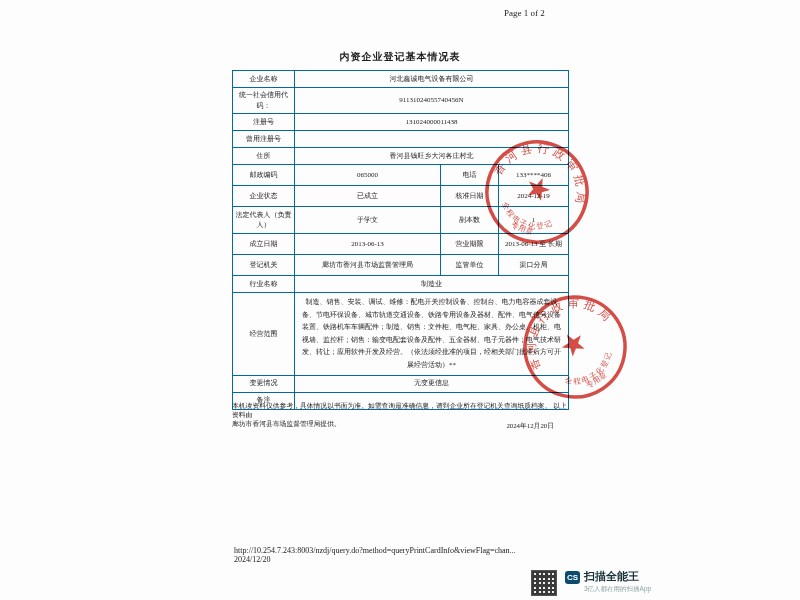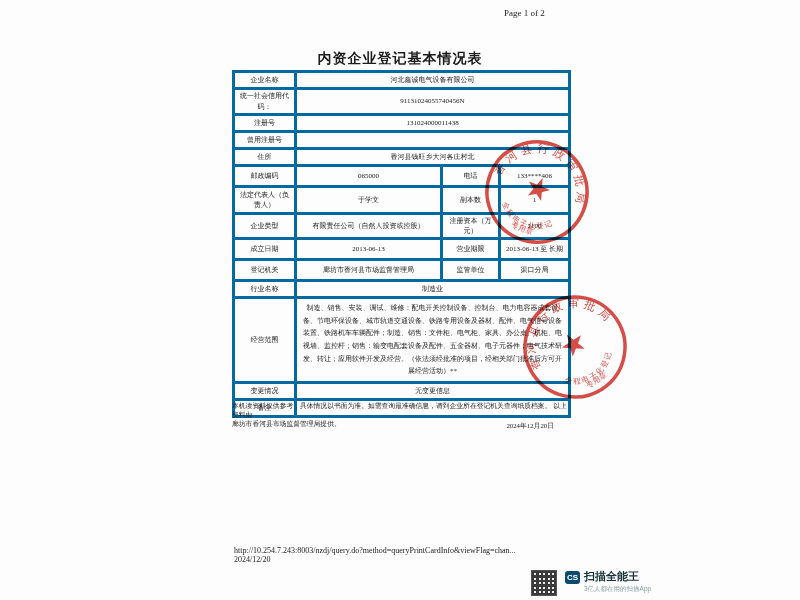--- a/index.html
+++ b/index.html
@@ -1,23 +1,23 @@
 <!DOCTYPE html>
 <html><head>
 <meta charset="utf-8">
 <style>
   html,body{margin:0;padding:0;background:#fdfdfd;}
   .canvas{position:relative;width:800px;height:600px;background:#fdfdfd;overflow:hidden;
           font-family:"Liberation Serif","DejaVu Serif",serif;color:#1c1c1c;}
   .page-indicator{position:absolute;left:504px;top:8px;font-size:9px;color:#222;}
   .doc-title{position:absolute;left:232px;top:50px;width:336px;text-align:center;
-             font-size:14px;font-weight:bold;letter-spacing:1px;}
+             font-size:10px;font-weight:bold;letter-spacing:1px;}
   .info-table{position:absolute;left:232px;top:70px;width:336px;border-collapse:collapse;
               table-layout:fixed;font-size:7px;}
-  .info-table td{border:3px solid #0369a1;padding:1px 4px;vertical-align:middle;
+  .info-table td{border:1px solid #0369a1;padding:1px 4px;vertical-align:middle;
                  overflow:hidden;line-height:1.45;}
   .info-table td.lbl{text-align:center;padding:1px 2px;}
   .info-table td.val{text-align:center;}
   .info-table td.scope{line-height:1.8;padding:3px 5px;}
   .r17{height:17px;}.r21{height:21px;}.r26{height:26px;}.r27{height:27px;}.r68{height:68px;}
   .footnote{position:absolute;left:232px;top:401px;width:336px;font-size:6.8px;
             line-height:1.35;color:#222;}
   .footer-date{position:absolute;left:232px;top:421px;width:336px;text-align:right;
                padding-right:14px;font-size:6.8px;box-sizing:border-box;}
   .url-line{position:absolute;left:234px;top:546px;width:334px;display:flex;
@@ -77,31 +77,31 @@
     <tr class="r17">
       <td class="lbl">住所</td>
       <td class="val" colspan="3">香河县钱旺乡大河各庄村北</td>
     </tr>
     <tr class="r21">
       <td class="lbl">邮政编码</td>
       <td class="val">065000</td>
       <td class="lbl">电话</td>
       <td class="val">133****406</td>
     </tr>
+    <tr class="r21">
+      <td class="lbl">企业状态</td>
+      <td class="val">已成立</td>
+      <td class="lbl">核准日期</td>
+      <td class="val">2024-12-19</td>
+    </tr>
     <tr class="r27">
       <td class="lbl">法定代表人（负责人）</td>
       <td class="val">于学文</td>
       <td class="lbl">副本数</td>
       <td class="val">1</td>
-    </tr>
-    <tr class="r21">
-      <td class="lbl">企业类型</td>
-      <td class="val">有限责任公司（自然人投资或控股）</td>
-      <td class="lbl">注册资本（万元）</td>
-      <td class="val">2100</td>
     </tr>
     <tr class="r21">
       <td class="lbl">成立日期</td>
       <td class="val">2013-06-13</td>
       <td class="lbl">营业期限</td>
       <td class="val">2013-06-13 至 长期</td>
     </tr>
     <tr class="r21">
       <td class="lbl">登记机关</td>
       <td class="val">廊坊市香河县市场监督管理局</td>

